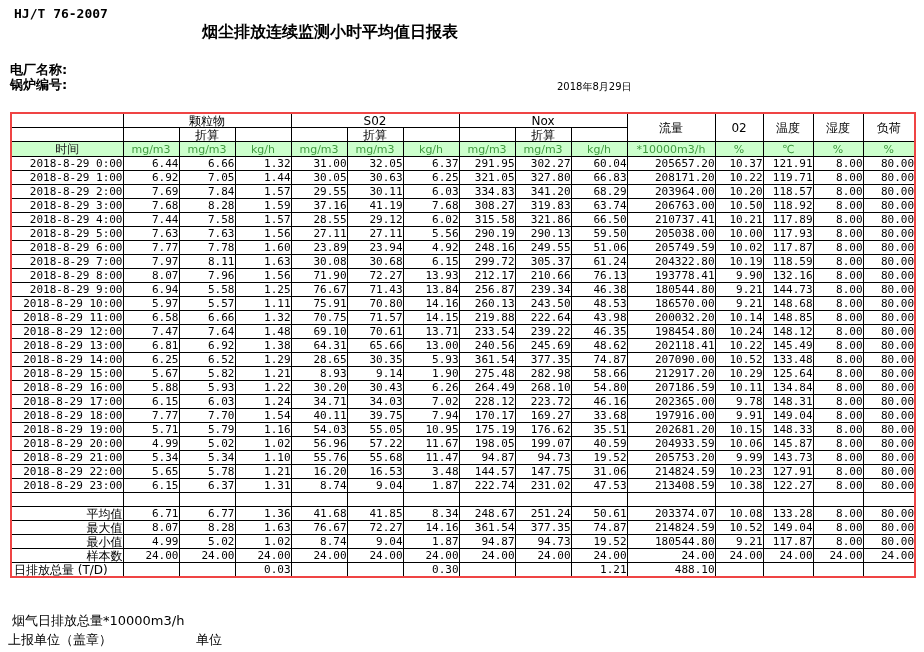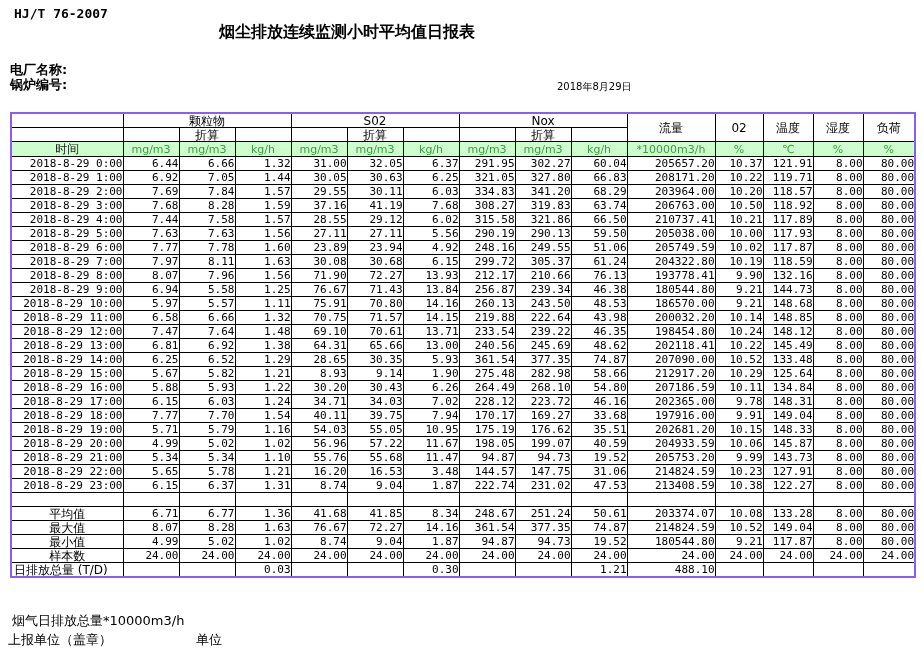--- a/index.html
+++ b/index.html
@@ -3,39 +3,39 @@
 <meta charset="utf-8">
 <style>
   html,body{margin:0;padding:0;}
   body{
     width:924px;height:652px;position:relative;background:#ffffff;color:#000;
     font-family:"DejaVu Sans","Liberation Sans",sans-serif;
   }
   .std{position:absolute;left:14px;top:6px;font-weight:bold;font-size:13px;
        font-family:"DejaVu Sans Mono","DejaVu Sans",monospace;}
   .title{position:absolute;left:0;top:22px;width:660px;text-align:center;
-         font-weight:bold;font-size:16px;margin-left:17px;}
+         font-weight:bold;font-size:16px;}
   .plant{position:absolute;left:10px;top:61px;font-weight:bold;font-size:13px;}
   .boiler{position:absolute;left:10px;top:76px;font-weight:bold;font-size:13px;}
   .date{position:absolute;left:557px;top:80px;font-size:10px;}
   table.report{
     position:absolute;left:10px;top:112px;width:904px;table-layout:fixed;
-    border-collapse:collapse;border:2px solid #8b5cf6;font-size:11px;
+    border-collapse:collapse;border:2px solid #ef4444;font-size:11px;
   }
   table.report td{
     border:1px solid #000;height:13px;padding:0;line-height:1;
     overflow:hidden;white-space:nowrap;vertical-align:middle;
   }
   thead td{text-align:center;font-size:12px;}
   tr.units td{background:#ccffcc;color:#3f9b3f;text-align:center;font-size:11px;height:14px;}
   tr.units td.time-label{color:#1c1c1c;font-size:12px;}
   td.time-cell{text-align:right;padding-right:3px;font-family:"DejaVu Sans Mono",monospace;font-size:11px;}
   td.num{text-align:right;padding-right:5px;font-family:"DejaVu Sans Mono",monospace;font-size:11px;}
   td.num.o2{text-align:right;padding-right:0;}
-  td.sum-label{text-align:center;padding-right:3px;font-size:12px;}
+  td.sum-label{text-align:right;padding-right:3px;font-size:12px;}
   td.sum-label.left{text-align:left;padding-left:2px;}
   .footer1{position:absolute;left:12px;top:612px;font-size:13px;}
   .footer2{position:absolute;left:8px;top:631px;font-size:13px;font-family:Liberation Mono, monospace;}
   .footer-unit{position:absolute;left:196px;top:631px;font-size:13px;}
 </style>
 </head>
 <body>
 
 <div class="std">HJ/T  76-2007</div>
 <div class="title">烟尘排放连续监测小时平均值日报表</div>

